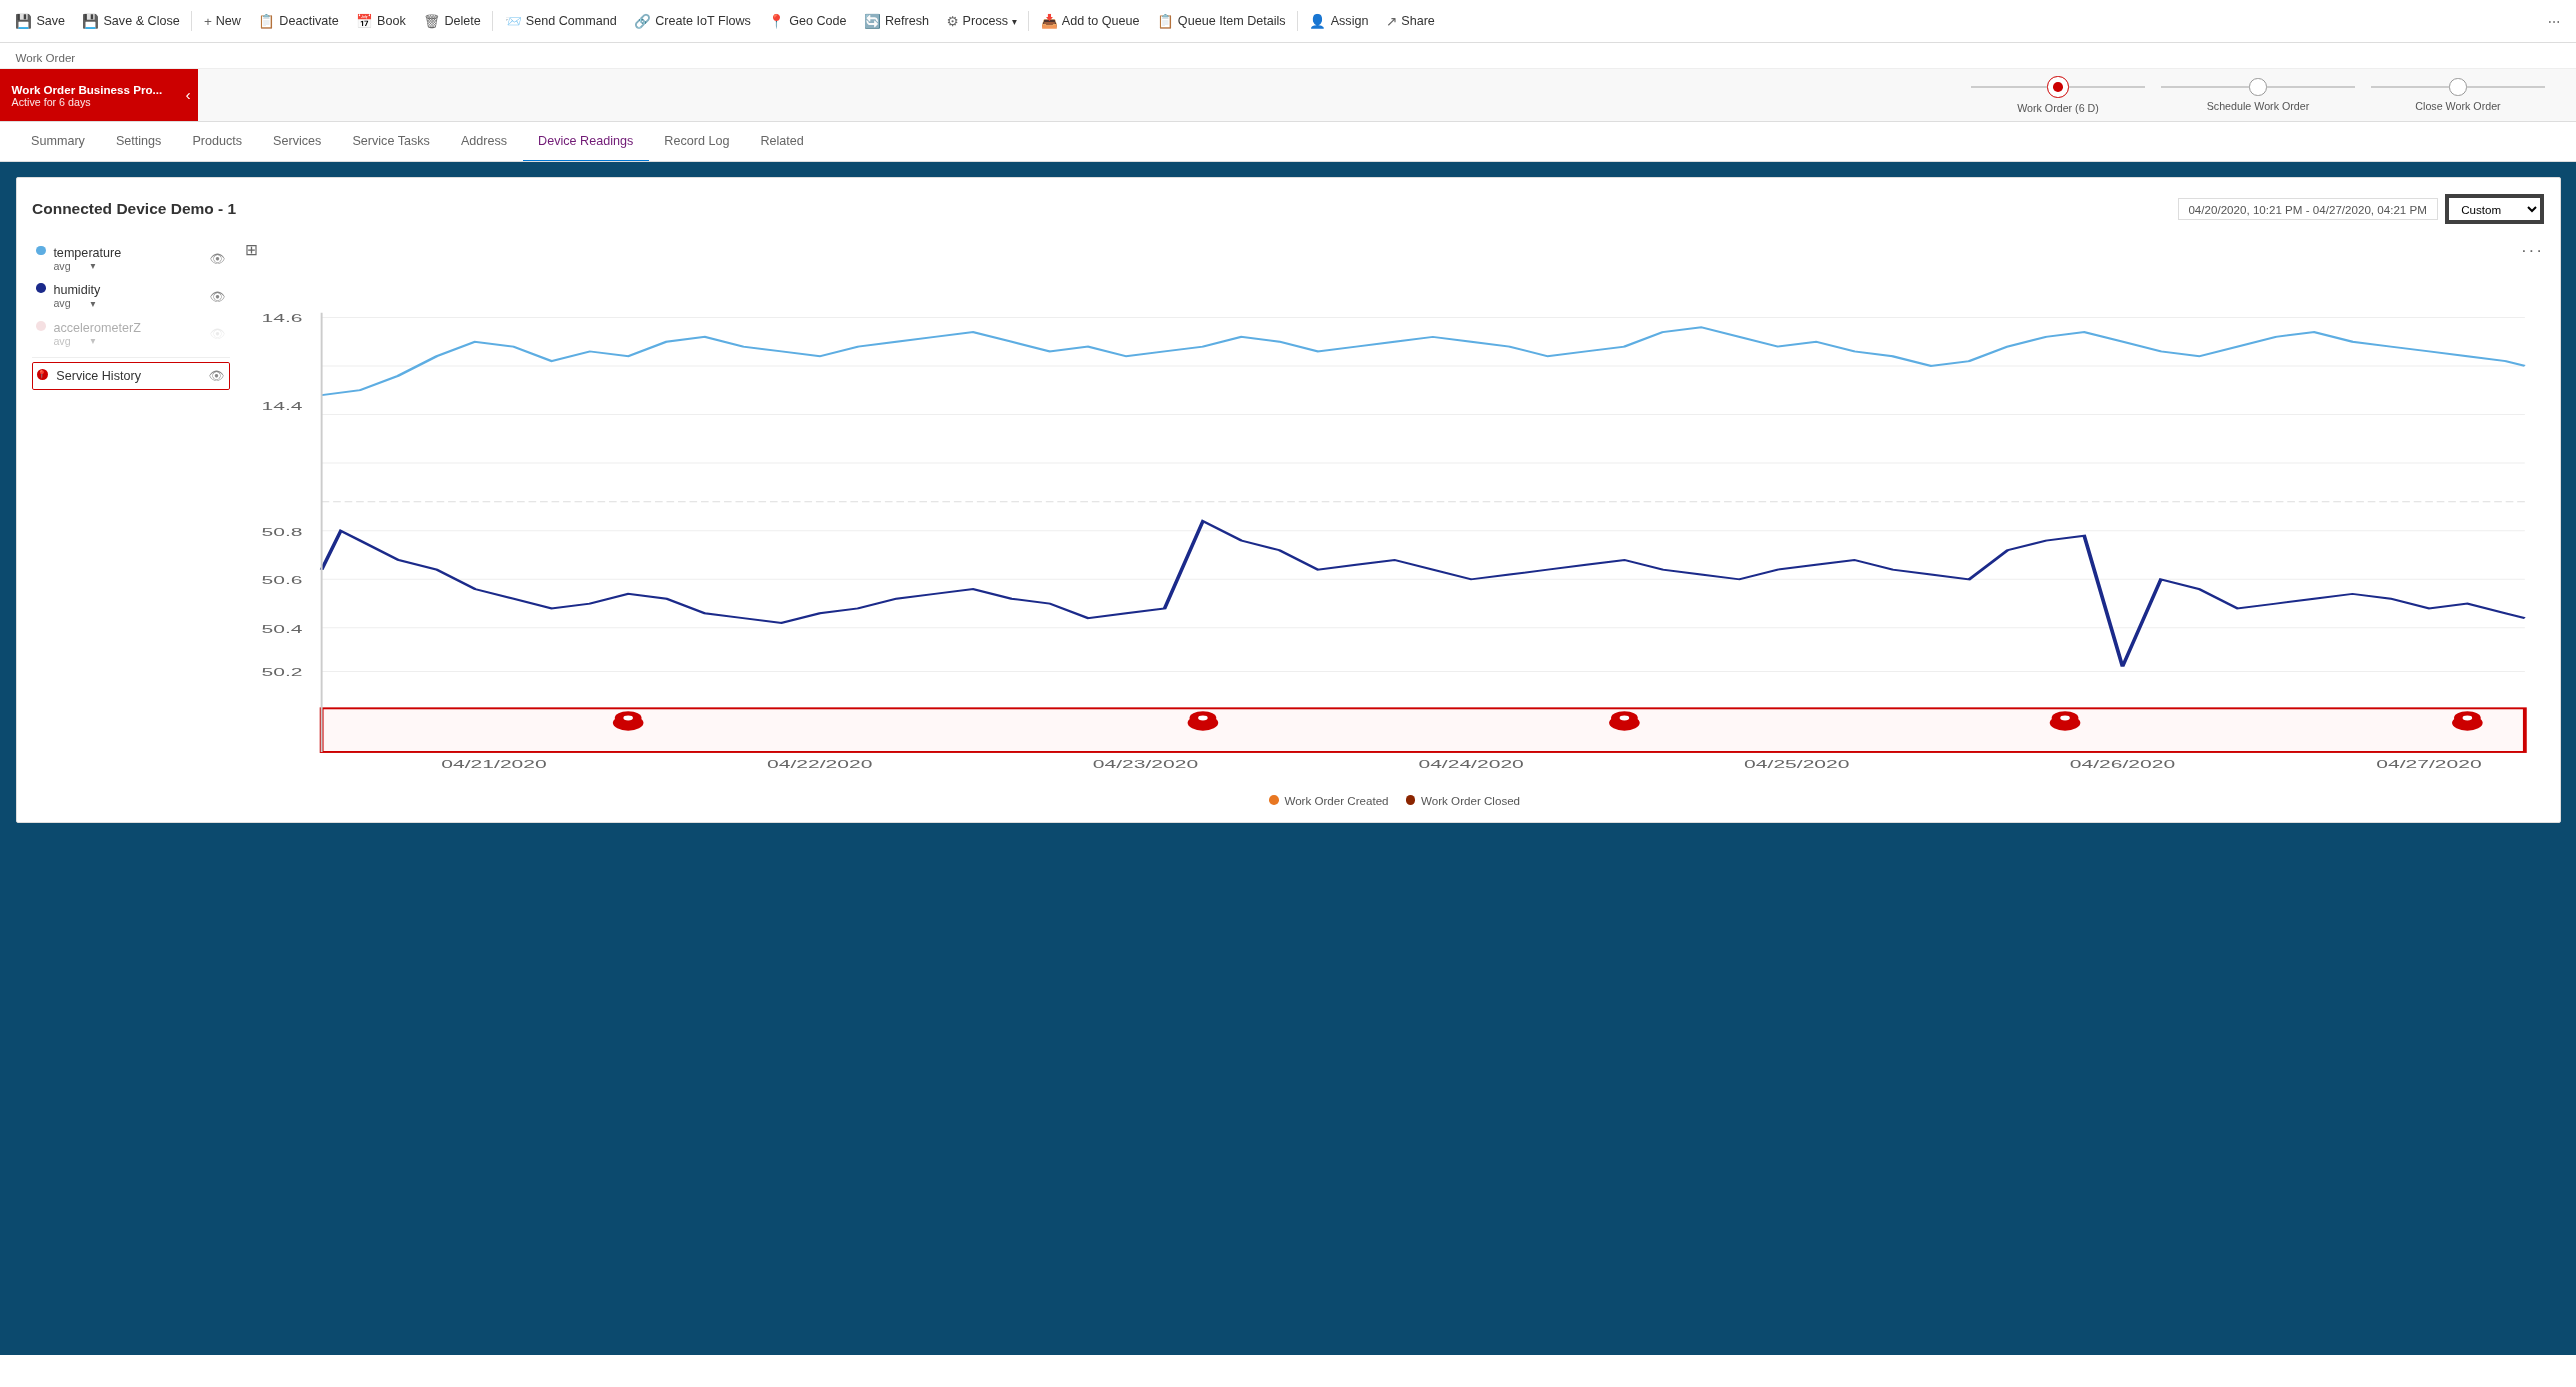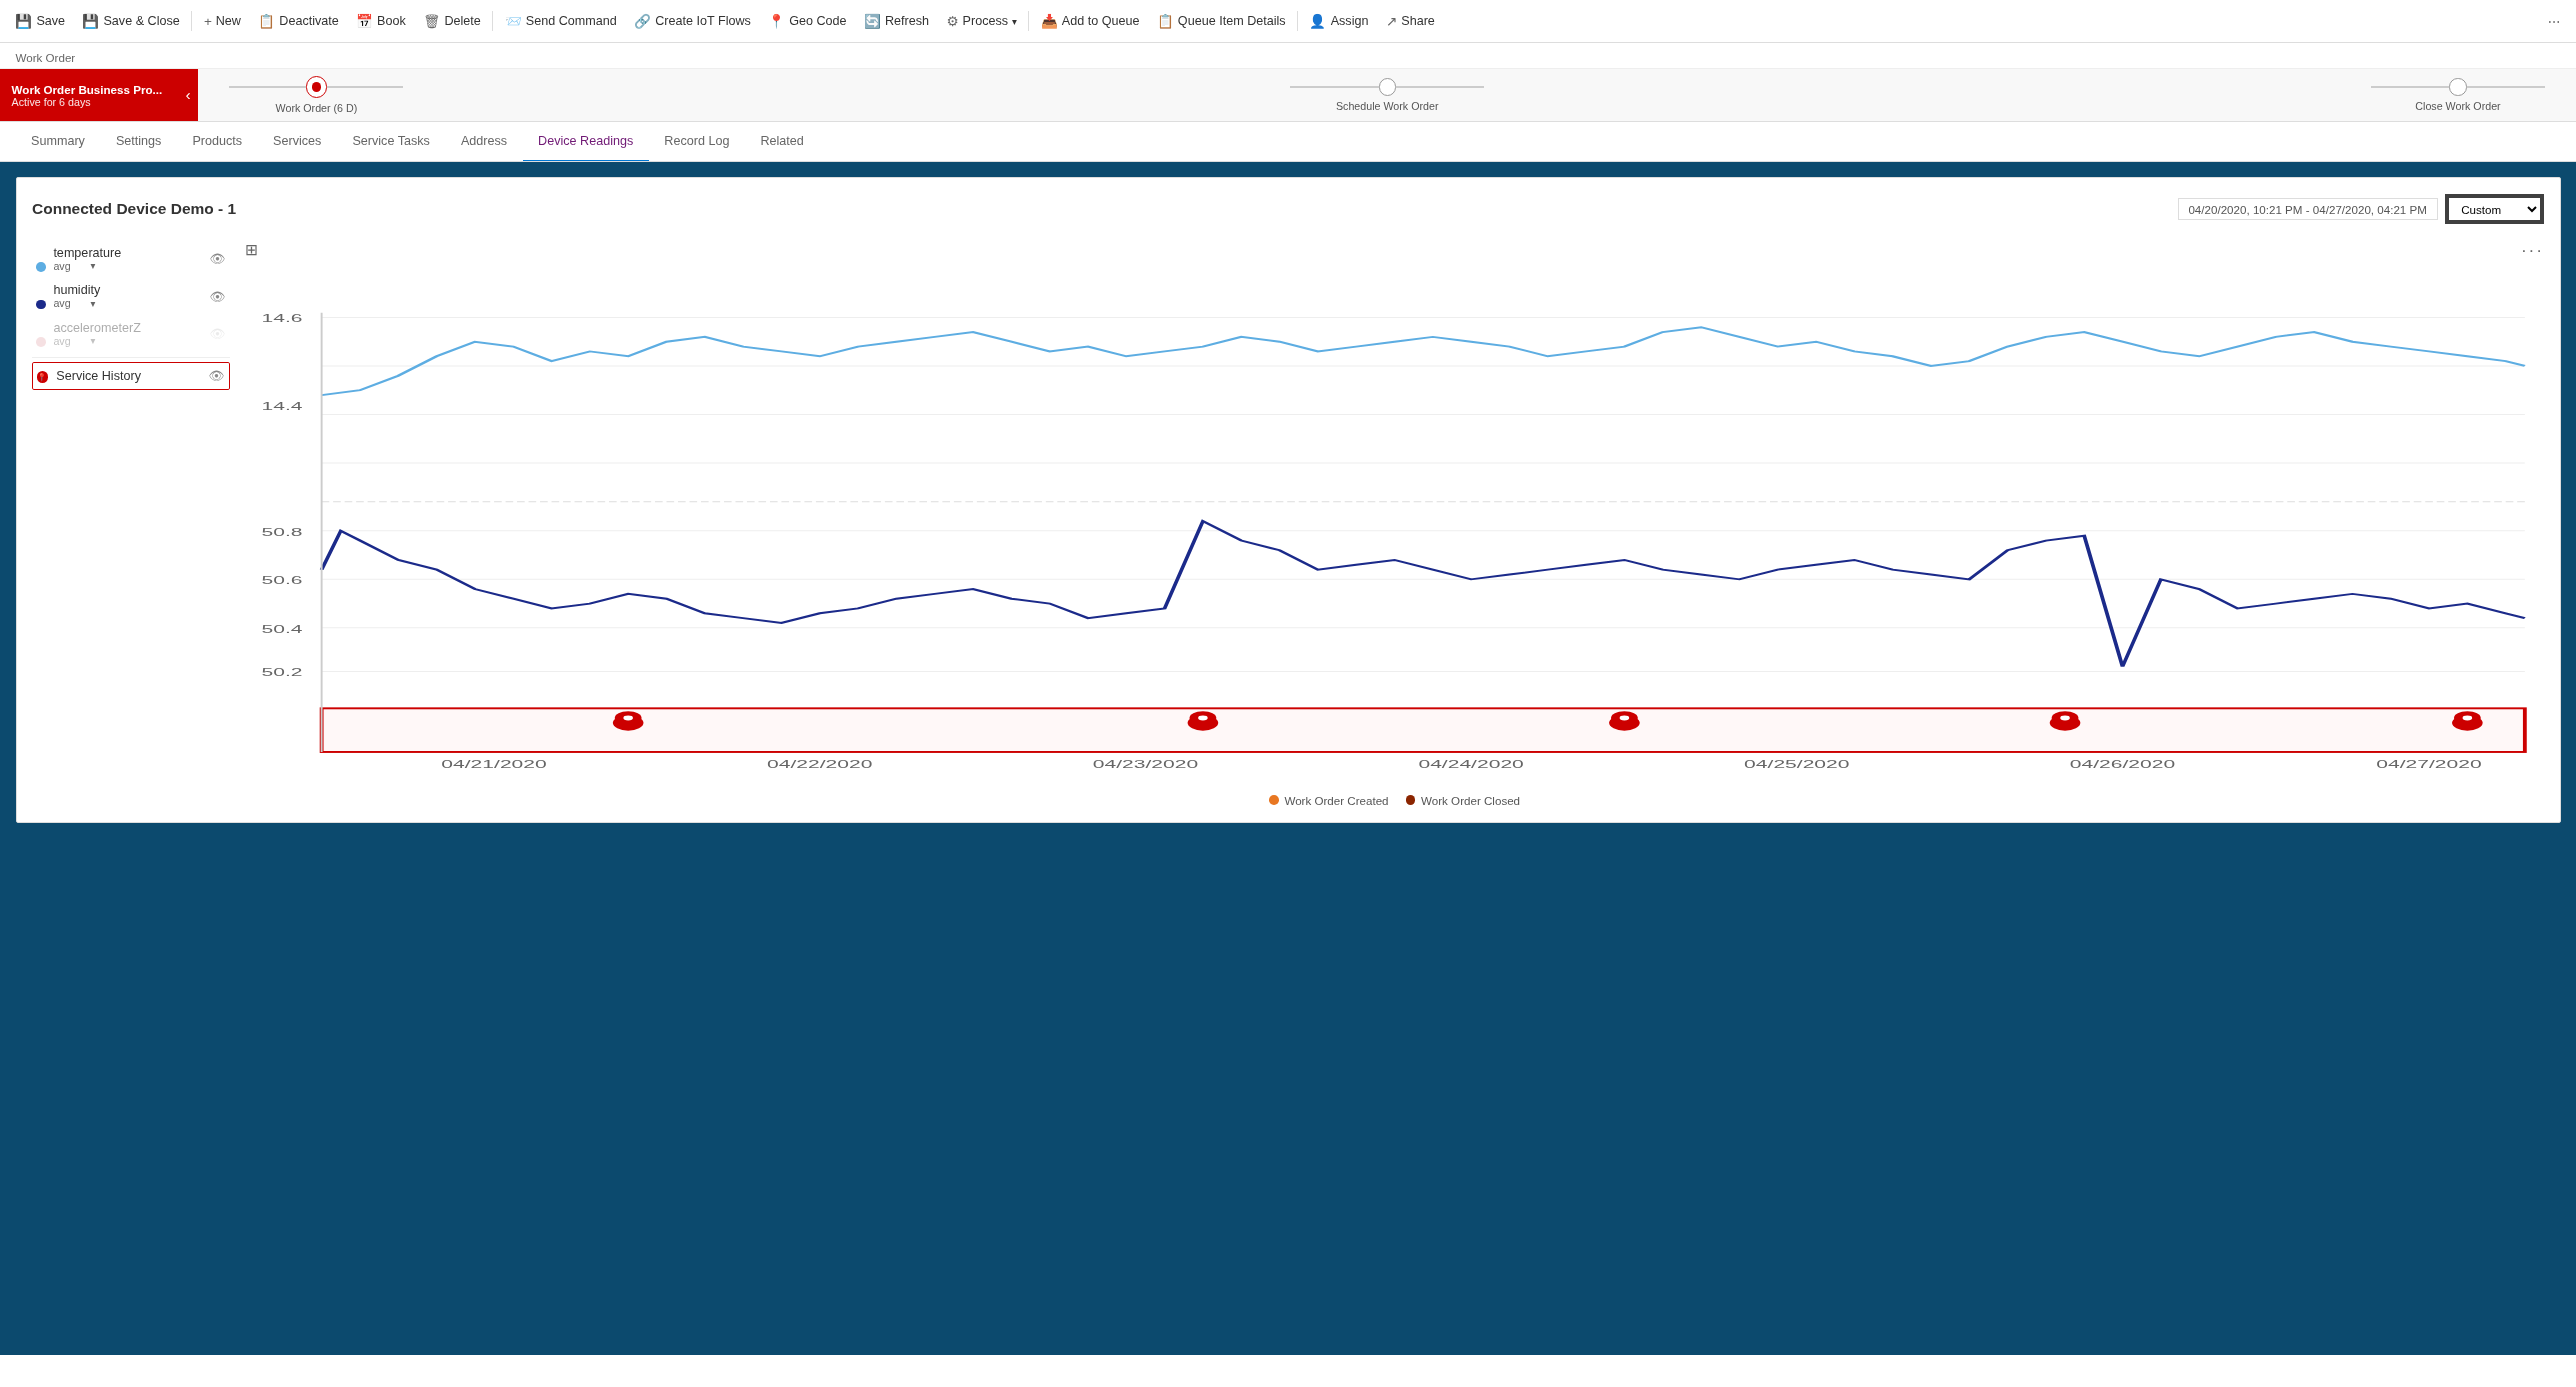--- a/index.html
+++ b/index.html
@@ -37,22 +37,22 @@
       min-width: 174px; display: flex; flex-direction: column; justify-content: center;
       position: relative; cursor: pointer;
     }
     .bpf-active-stage .stage-name { font-size: 11.6px; font-weight: 600; }
     .bpf-active-stage .stage-info { font-size: 10.7px; opacity: 0.9; }
     .bpf-chevron-btn {
       background: #c00; border: none; color: #fff; cursor: pointer;
       padding: 0 7.8px; font-size: 15.5px;
     }
     .bpf-stages {
-      flex: 1; display: flex; align-items: center; justify-content: space-between;
-      padding: 7.8px 31px; gap: 8px;
+      flex: 1; display: flex; align-items: center; justify-content: flex-end;
+      padding: 7.8px 31px; gap: 16px;
     }
     .bpf-stage {
       display: flex; flex-direction: column; align-items: center;
       position: relative; flex: 1;
     }
     .bpf-stage-circle {
       width: 17.4px; height: 17.4px; border-radius: 50%;
       border: 1.9px solid #999; background: #fff;
       display: flex; align-items: center; justify-content: center;
     }
@@ -104,21 +104,21 @@
 
     
     .legend-sidebar {
       width: 213px; flex-shrink: 0; padding-right: 15.5px;
     }
     .legend-item {
       display: flex; align-items: center; justify-content: space-between;
       padding: 5.8px 3.9px; border-radius: 1.9px; cursor: pointer;
     }
     .legend-item.selected { border: 1px solid #c00; }
-    .legend-item-left { display: flex; align-items: flex-end; gap: 7.8px; }
+    .legend-item-left { display: flex; align-items: flex-start; gap: 7.8px; }
     .legend-dot { width: 9.7px; height: 9.7px; border-radius: 50%; flex-shrink: 0; }
     .legend-name { font-size: 12.6px; }
     .legend-agg { display: flex; align-items: center; gap: 20px; font-size: 10.7px; color: #666; }
     .legend-eye { font-size: 12.6px; color: #888; cursor: pointer; }
     .legend-divider { height: 1px; background: #eee; margin: 3.9px 0; }
 
     
     .chart-area { flex: 1; position: relative; }
     .chart-controls {
       display: flex; align-items: center; justify-content: space-between;

